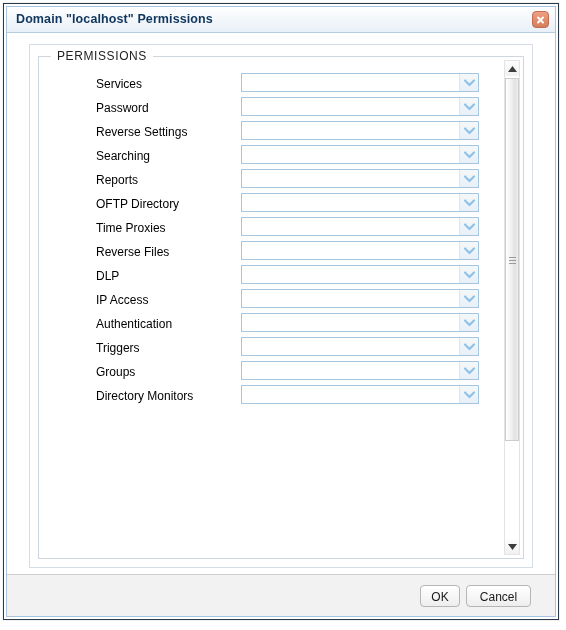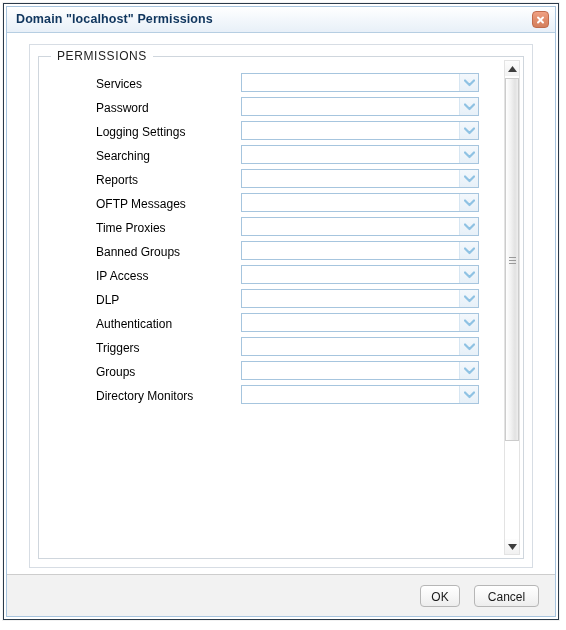--- a/index.html
+++ b/index.html
@@ -269,21 +269,21 @@
     border-radius: 4px;
     background: linear-gradient(to bottom, #ffffff 0%, #f7f7f7 50%, #ededed 100%);
     font-family: "Liberation Sans", sans-serif;
     font-size: 12px;
     color: #1a1a1a;
     cursor: pointer;
     box-sizing: border-box;
     line-height: 20px;
   }
   .btn-ok     { right: 95px; width: 40px; }
-  .btn-cancel { right: 16px; width: 65px; }
+  .btn-cancel { right: 24px; width: 65px; }
 </style>
 </head>
 <body>
 
 <div class="dialog-window">
   <div class="dialog-inner-frame">
 
     <div class="title-bar">
       <div class="title-text">Domain "localhost" Permissions</div>
       <div class="close-button" title="Close"></div>
@@ -313,21 +313,21 @@
                   <div class="perm-select">
                     <span class="select-value"></span>
                     <span class="select-arrow-box">
                       <svg width="11" height="8" viewBox="0 0 11 8">
                         <polyline points="1,1.5 5.5,6 10,1.5" fill="none" stroke="#8fc2e3" stroke-width="2.2" stroke-linecap="round" stroke-linejoin="round"></polyline>
                       </svg>
                     </span>
                   </div>
                 </div>
                 <div class="perm-row">
-                  <div class="perm-label">Logging Settings</div>
+                  <div class="perm-label">Reverse Settings</div>
                   <div class="perm-select">
                     <span class="select-value"></span>
                     <span class="select-arrow-box">
                       <svg width="11" height="8" viewBox="0 0 11 8">
                         <polyline points="1,1.5 5.5,6 10,1.5" fill="none" stroke="#8fc2e3" stroke-width="2.2" stroke-linecap="round" stroke-linejoin="round"></polyline>
                       </svg>
                     </span>
                   </div>
                 </div>
                 <div class="perm-row">
@@ -346,21 +346,21 @@
                   <div class="perm-select">
                     <span class="select-value"></span>
                     <span class="select-arrow-box">
                       <svg width="11" height="8" viewBox="0 0 11 8">
                         <polyline points="1,1.5 5.5,6 10,1.5" fill="none" stroke="#8fc2e3" stroke-width="2.2" stroke-linecap="round" stroke-linejoin="round"></polyline>
                       </svg>
                     </span>
                   </div>
                 </div>
                 <div class="perm-row">
-                  <div class="perm-label">OFTP Messages</div>
+                  <div class="perm-label">OFTP Directory</div>
                   <div class="perm-select">
                     <span class="select-value"></span>
                     <span class="select-arrow-box">
                       <svg width="11" height="8" viewBox="0 0 11 8">
                         <polyline points="1,1.5 5.5,6 10,1.5" fill="none" stroke="#8fc2e3" stroke-width="2.2" stroke-linecap="round" stroke-linejoin="round"></polyline>
                       </svg>
                     </span>
                   </div>
                 </div>
                 <div class="perm-row">
@@ -368,43 +368,43 @@
                   <div class="perm-select">
                     <span class="select-value"></span>
                     <span class="select-arrow-box">
                       <svg width="11" height="8" viewBox="0 0 11 8">
                         <polyline points="1,1.5 5.5,6 10,1.5" fill="none" stroke="#8fc2e3" stroke-width="2.2" stroke-linecap="round" stroke-linejoin="round"></polyline>
                       </svg>
                     </span>
                   </div>
                 </div>
                 <div class="perm-row">
-                  <div class="perm-label">Banned Groups</div>
+                  <div class="perm-label">Reverse Files</div>
+                  <div class="perm-select">
+                    <span class="select-value"></span>
+                    <span class="select-arrow-box">
+                      <svg width="11" height="8" viewBox="0 0 11 8">
+                        <polyline points="1,1.5 5.5,6 10,1.5" fill="none" stroke="#8fc2e3" stroke-width="2.2" stroke-linecap="round" stroke-linejoin="round"></polyline>
+                      </svg>
+                    </span>
+                  </div>
+                </div>
+                <div class="perm-row">
+                  <div class="perm-label">DLP</div>
                   <div class="perm-select">
                     <span class="select-value"></span>
                     <span class="select-arrow-box">
                       <svg width="11" height="8" viewBox="0 0 11 8">
                         <polyline points="1,1.5 5.5,6 10,1.5" fill="none" stroke="#8fc2e3" stroke-width="2.2" stroke-linecap="round" stroke-linejoin="round"></polyline>
                       </svg>
                     </span>
                   </div>
                 </div>
                 <div class="perm-row">
                   <div class="perm-label">IP Access</div>
-                  <div class="perm-select">
-                    <span class="select-value"></span>
-                    <span class="select-arrow-box">
-                      <svg width="11" height="8" viewBox="0 0 11 8">
-                        <polyline points="1,1.5 5.5,6 10,1.5" fill="none" stroke="#8fc2e3" stroke-width="2.2" stroke-linecap="round" stroke-linejoin="round"></polyline>
-                      </svg>
-                    </span>
-                  </div>
-                </div>
-                <div class="perm-row">
-                  <div class="perm-label">DLP</div>
                   <div class="perm-select">
                     <span class="select-value"></span>
                     <span class="select-arrow-box">
                       <svg width="11" height="8" viewBox="0 0 11 8">
                         <polyline points="1,1.5 5.5,6 10,1.5" fill="none" stroke="#8fc2e3" stroke-width="2.2" stroke-linecap="round" stroke-linejoin="round"></polyline>
                       </svg>
                     </span>
                   </div>
                 </div>
                 <div class="perm-row">

